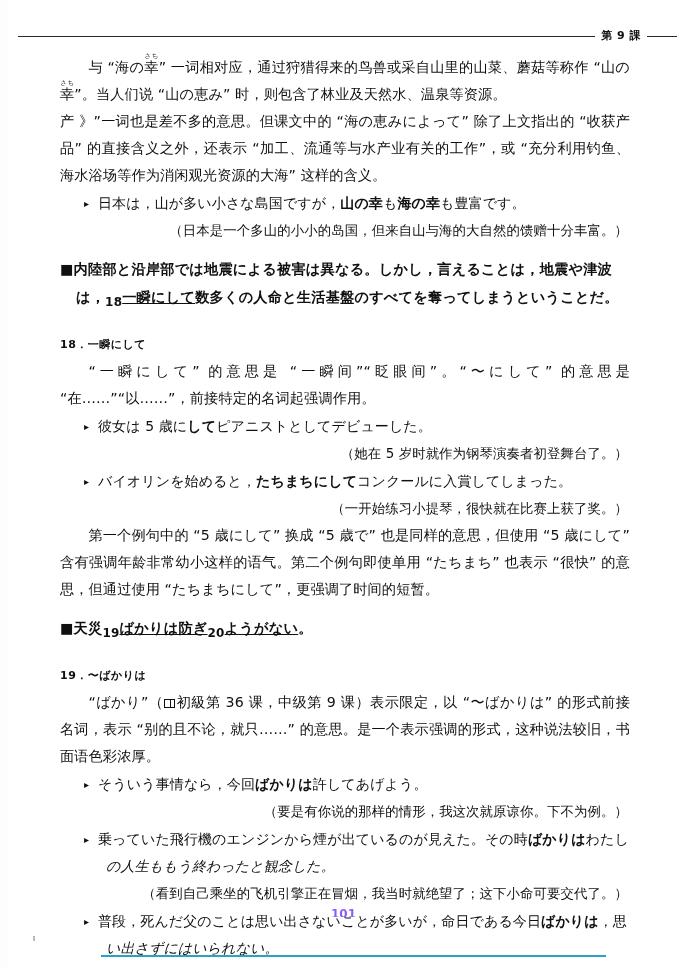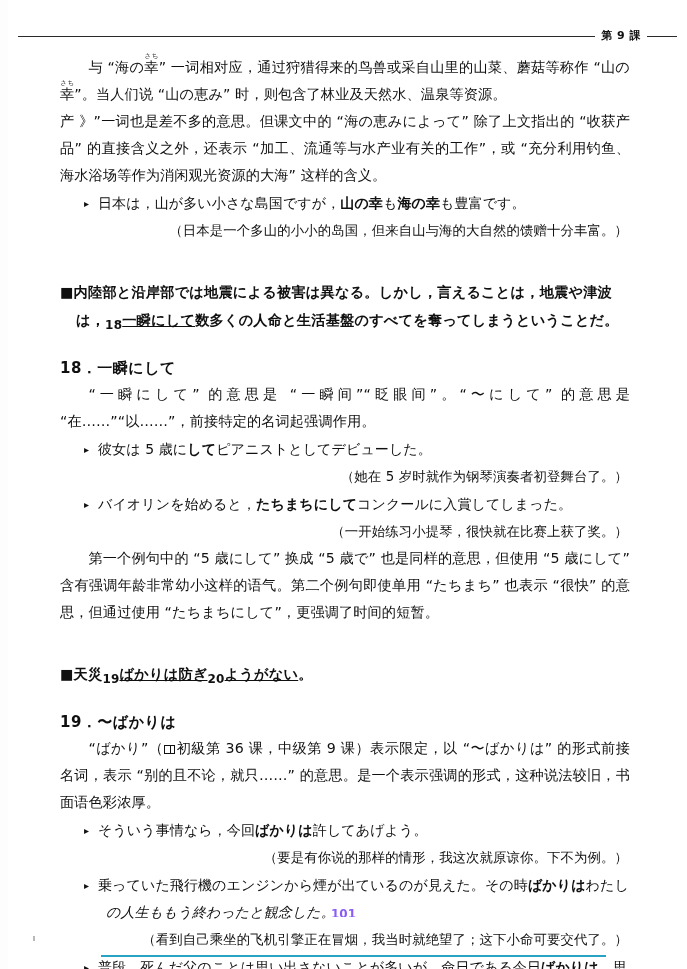--- a/index.html
+++ b/index.html
@@ -98,35 +98,35 @@
   .trans {
     text-align: right;
     font-size: 13.4px;
     line-height: 27px;
     text-indent: 0;
     padding-right: 2px;
   }
 
   
   .sec-quote {
-    margin-top: 34px;
+    margin-top: 11px;
     font-weight: bold;
     font-size: 14.2px;
     line-height: 28px;
     text-indent: 0;
     letter-spacing: 0.2px;
   }
   .sec-quote .l2 {
     display: block;
     padding-left: 16px;
   }
 
   .grammar-head {
     margin-top: 16px;
-    font-size: 15px;
+    font-size: 11px;
     font-weight: bold;
     line-height: 26px;
     text-indent: 0;
     letter-spacing: 0.5px;
   }
 
   .b { font-weight: bold; }
   .u { text-decoration: underline; }
   .sub {
     font-size: 12px;

